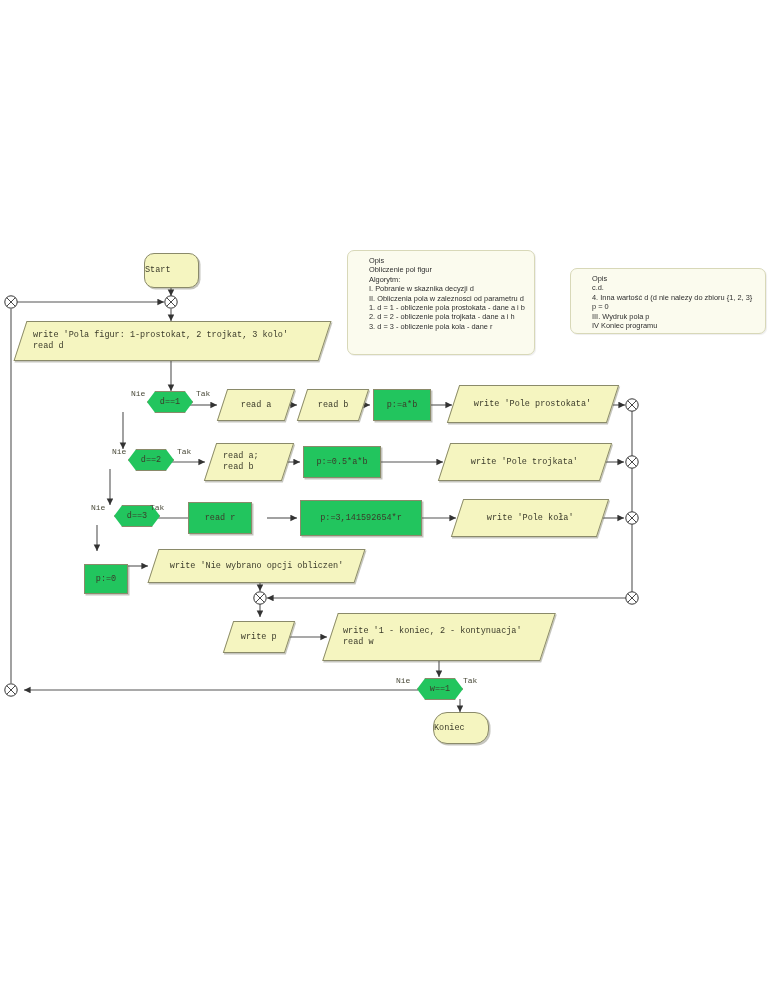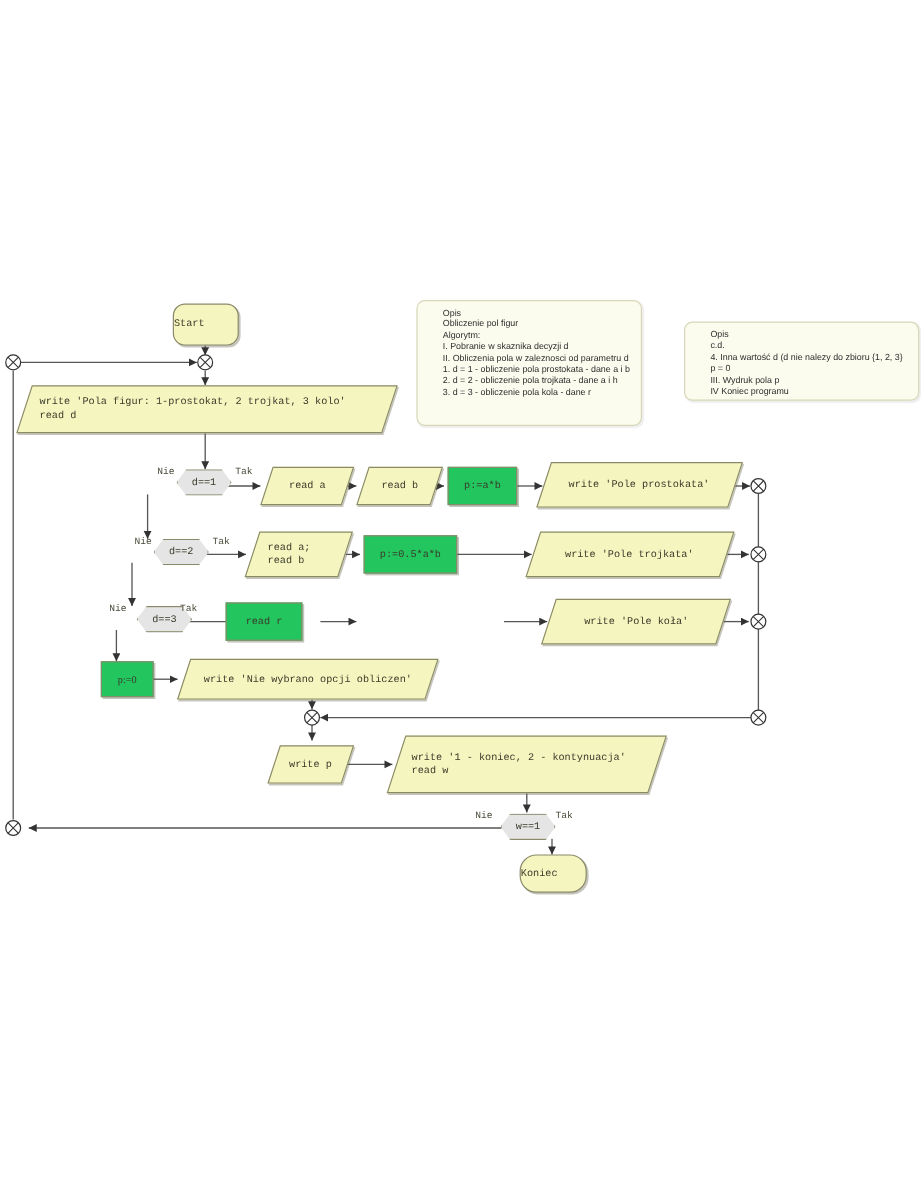--- a/index.html
+++ b/index.html
@@ -17,21 +17,21 @@
             justify-content:flex-start;box-shadow:1.5px 1.5px 0 rgba(90,90,70,.35);}
   .process{border:1.1px solid #8a8a6a;background:#22c55e;justify-content:center;
            box-shadow:1.5px 1.5px 0 rgba(90,90,70,.35);}
   .io{border:1.1px solid #8a8a6a;background:#f5f5c0;
       box-shadow:1.5px 1.5px 0 rgba(90,90,70,.35);
       transform:skewX(-18deg);}
   .io .txt{transform:skewX(18deg);padding-left:12px;}
   .io.ctr{justify-content:center;}
   .io.ctr .txt{padding-left:0;}
 
-  .decision{background:#e5e5e5;border:1.1px solid #8a8a6a;justify-content:center;
+  .decision{background:#22c55e;border:1.1px solid #8a8a6a;justify-content:center;
             clip-path:polygon(18% 0,82% 0,100% 50%,82% 100%,18% 100%,0 50%);
             box-shadow:1.5px 1.5px 0 rgba(90,90,70,.35);}
 
   
   .elabel{position:absolute;font-family:"Liberation Mono",monospace;font-size:8px;
           color:#4a4a3a;white-space:nowrap;}
 
   
   .note{position:absolute;box-sizing:border-box;background:#fbfbee;
         border:1px solid #d8d8b8;border-radius:7px;padding:5px 21px;
@@ -176,25 +176,28 @@
   <div class="node io ctr" style="left:444px;top:443px;width:162px;height:38px;">
     <span class="txt">write 'Pole trojkata'</span>
   </div>
 
   <div class="node decision" style="left:114px;top:505px;width:46px;height:22px;">
     <span class="txt">d==3</span>
   </div>
   <div class="node process" style="left:188px;top:502px;width:64px;height:32px;">
     <span class="txt">read r</span>
   </div>
+  <div class="node process" style="left:300px;top:500px;width:122px;height:36px;">
+    <span class="txt">p:=3,141592654*r</span>
+  </div>
   <div class="node io ctr" style="left:457px;top:499px;width:146px;height:38px;">
     <span class="txt">write 'Pole koła'</span>
   </div>
 
-  <div class="node process" style="left:84px;top:551px;width:44px;height:30px;font-family:Liberation Serif, serif;">
+  <div class="node process" style="left:84px;top:564px;width:44px;height:30px;">
     <span class="txt">p:=0</span>
   </div>
   <div class="node io ctr" style="left:153px;top:549px;width:207px;height:34px;">
     <span class="txt">write 'Nie wybrano opcji obliczen'</span>
   </div>
 
   <div class="node io ctr" style="left:228px;top:621px;width:62px;height:32px;">
     <span class="txt">write p</span>
   </div>
   <div class="node io" style="left:330px;top:613px;width:218px;height:48px;">

